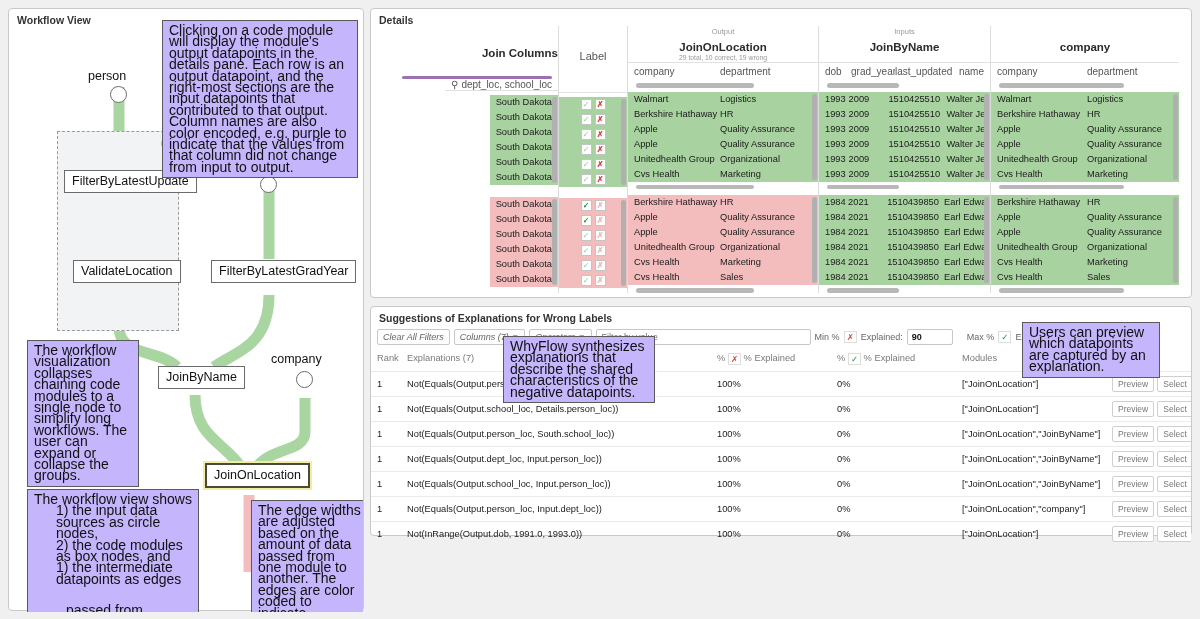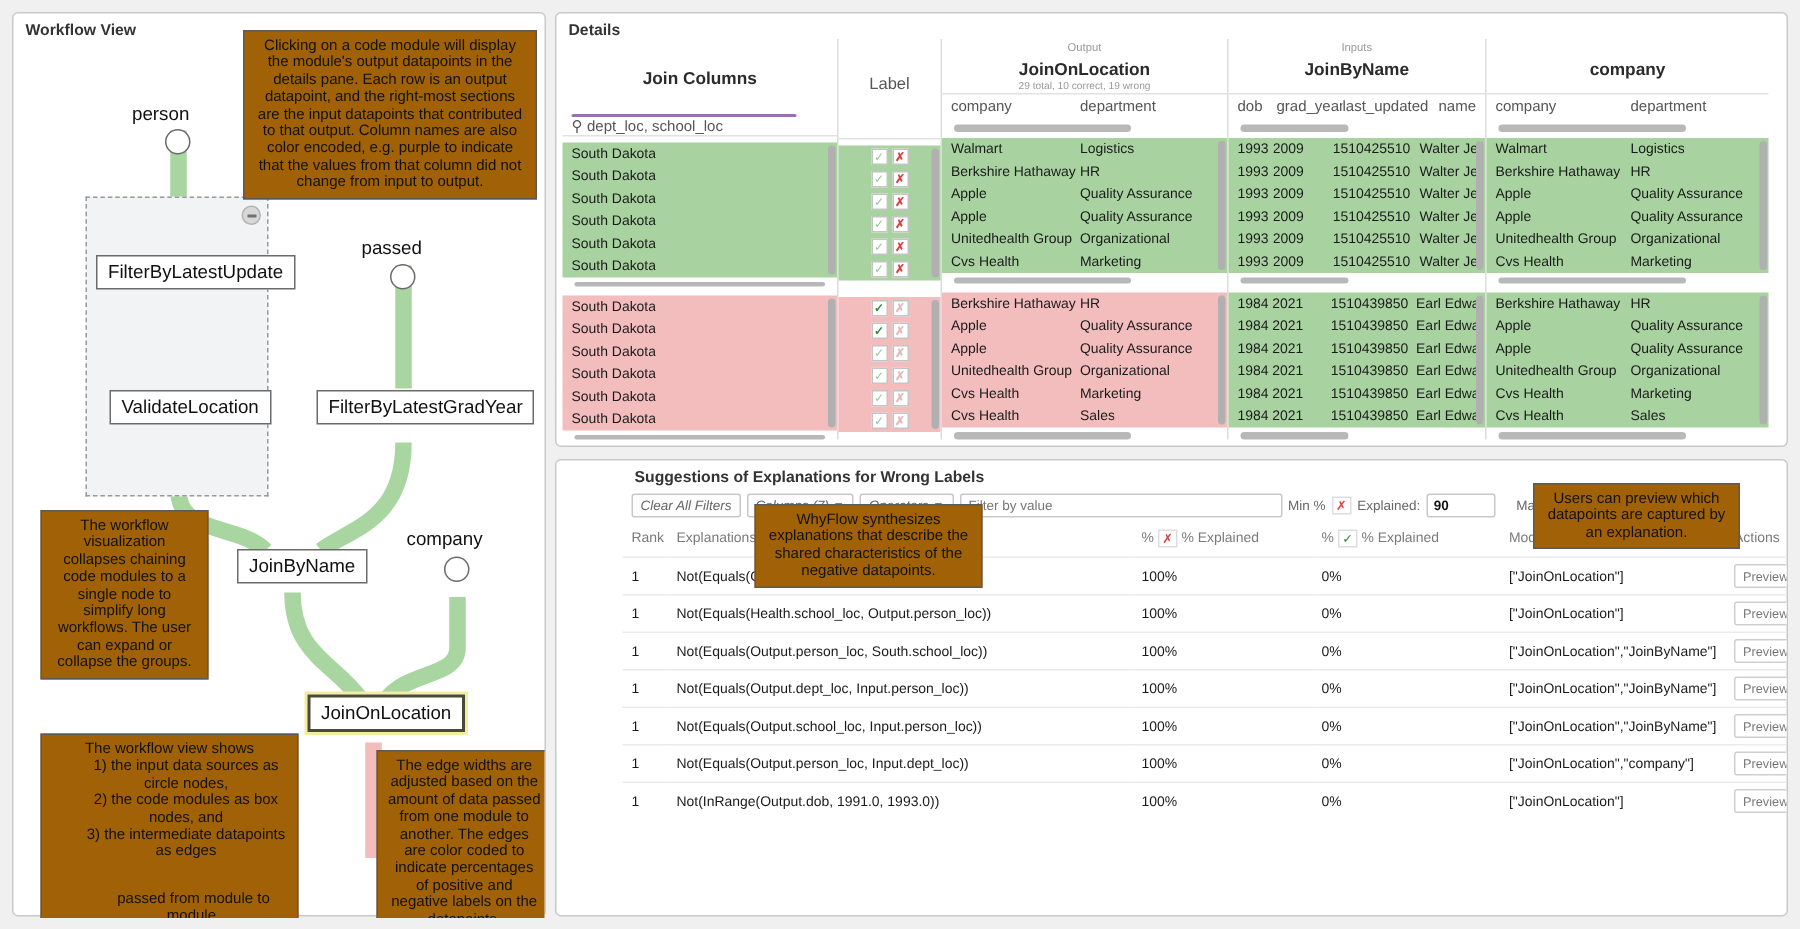--- a/index.html
+++ b/index.html
@@ -75,39 +75,38 @@
     content: "";
     position: absolute;
     left: 2.5px; top: 5px;
     width: 6px; height: 1.5px;
     background: #707070;
   }
 
   
   .callout {
     position: absolute;
-    background: #a16207;
+    background: #c4b5fd;
     border: 1px solid #5a5a5a;
     padding: 4px 6px;
-    font-size: 10px;
+    font-size: 14px;
     line-height: 11.4px;
     color: #111;
     z-index: 40;
-    text-align: center;
   }
   .callout .ind { padding-left: 10px; text-indent: -10px; }
   .callout .ind2 { padding-left: 22px; }
 
   
   #details-pane { left: 370px; top: 8px; width: 822px; height: 290px; }
   .details-table-wrap { position:absolute; left: 4px; top: 17px; right: 4px; bottom: 4px; }
 
   .dt-grid { display: flex; width: 100%; height: 100%; }
   .dt-sec { display: flex; flex-direction: column; position: relative; }
-  .dt-sec.joincols { width: 183px; }
+  .dt-sec.joincols { width: 183px; align-items: flex-end; }
   .dt-sec.label    { width: 70px; }
   .dt-sec.jol      { width: 191px; }
   .dt-sec.jbn      { width: 172px; }
   .dt-sec.company  { width: 188px; }
 
   .grp-head {
     height: 12px; font-size: 7.5px; color: #9a9a9a; text-align: center;
     line-height: 12px;
   }
   .sec-title {
@@ -148,21 +147,21 @@
   .chk {
     width: 11px; height: 11px; border: 1px solid #c4c4c4; background: #fff;
     font-size: 8px; line-height: 9px; text-align: center;
   }
   .chk.tick { color: #9ec99a; }
   .chk.tick.on { color: #2e8b35; font-weight: bold; }
   .chk.cross { color: #d94040; font-weight: bold; }
   .chk.cross.off { color: #e7b6b6; }
 
   
-  #sugg-pane { left: 370px; top: 306px; width: 822px; height: 305px; padding-left: 44px; }
+  #sugg-pane { left: 370px; top: 306px; width: 822px; height: 230px; }
   .sugg-toolbar {
     display: flex; align-items: center; gap: 4px;
     padding: 2px 6px 4px 6px; font-size: 9px;
   }
   .tb-btn {
     border: 1px solid #c8c8c8; background: #fdfdfd; color: #666;
     padding: 2px 5px; font-size: 9px; border-radius: 2px; white-space: nowrap; font-style: italic;
   }
   .tb-input {
     border: 1px solid #c8c8c8; background: #fff; color: #9a9a9a;
@@ -248,21 +247,21 @@
       <div class="node-box selected" style="left:196px; top:436px;">
         <span>JoinOnLocation</span>
       </div>
 
       <div class="callout" style="left:18px; top:313px; width:112px;">The workflow visualization collapses chaining code modules to a single node to simplify long workflows. The user can expand or collapse the groups.</div>
 
       <div class="callout" style="left:18px; top:462px; width:172px;">
         <div class="ind">The workflow view shows</div>
         <div class="ind2">1) the input data sources as circle nodes,</div>
         <div class="ind2">2) the code modules as box nodes, and</div>
-        <div class="ind2">3) the intermediate datapoints as edges</div>
+        <div class="ind2">1) the intermediate datapoints as edges</div>
         <div class="ind2" style="padding-left:32px;margin-top:20px;">passed from module to module.</div>
       </div>
 
       <div class="callout" style="left:242px; top:473px; width:117px;">The edge widths are adjusted based on the amount of data passed from one module to another. The edges are color coded to indicate percentages of positive and negative labels on the datapoints.</div>
     </div>
   </div>
 
   <div class="callout" style="left:162px; top:20px; width:196px;">Clicking on a code module will display the module's output datapoints in the details pane. Each row is an output datapoint, and the right-most sections are the input datapoints that contributed to that output. Column names are also color encoded, e.g. purple to indicate that the values from that column did not change from input to output.</div>
 
   <div class="panel" id="details-pane">
@@ -691,21 +690,21 @@
           <td>Not(Equals(Output.person_loc, Output.dept_loc))</td>
           <td>100%</td>
           <td>0%</td>
           <td>["JoinOnLocation"]</td>
           <td>
             <span class="act-btn">Preview</span><span class="act-btn">Select</span>
           </td>
         </tr>
         <tr>
           <td>1</td>
-          <td>Not(Equals(Health.school_loc, Output.person_loc))</td>
+          <td>Not(Equals(Output.school_loc, Details.person_loc))</td>
           <td>100%</td>
           <td>0%</td>
           <td>["JoinOnLocation"]</td>
           <td>
             <span class="act-btn">Preview</span><span class="act-btn">Select</span>
           </td>
         </tr>
         <tr>
           <td>1</td>
           <td>Not(Equals(Output.person_loc, South.school_loc))</td>

